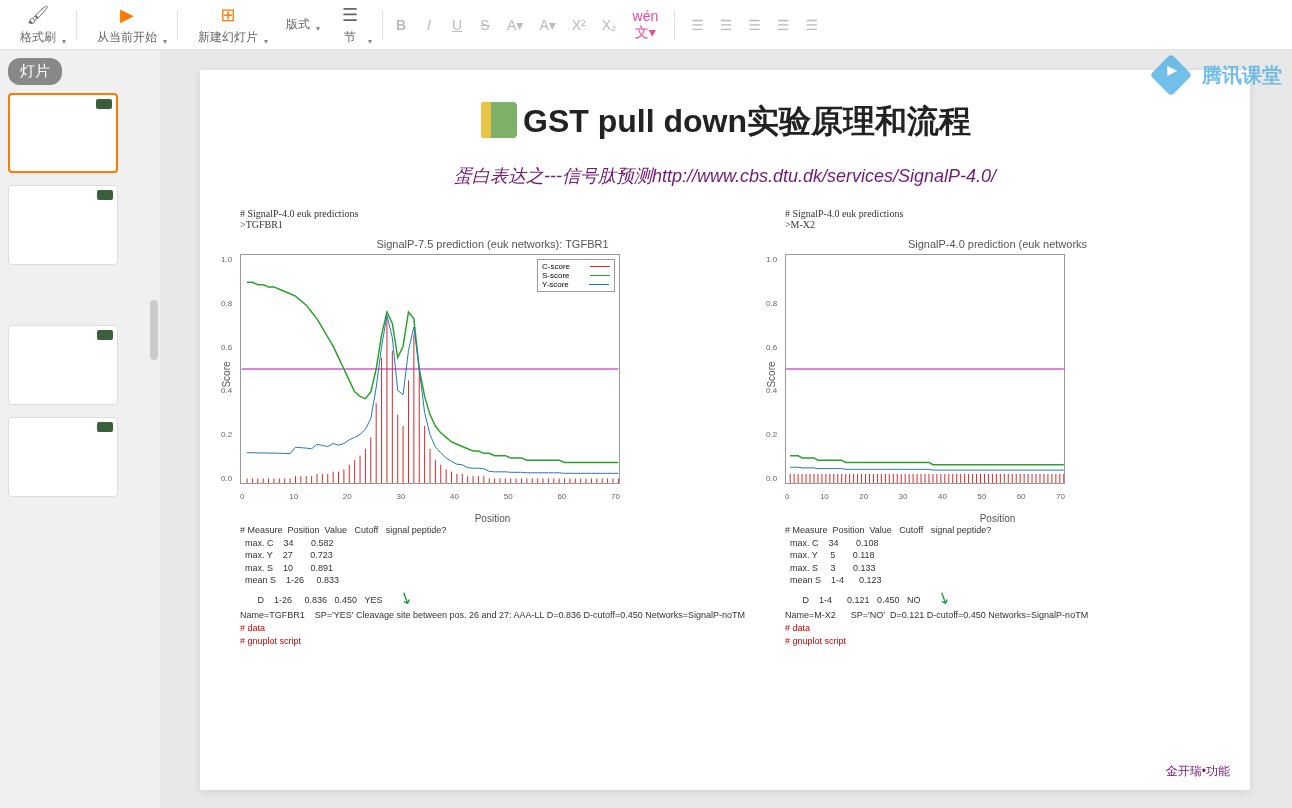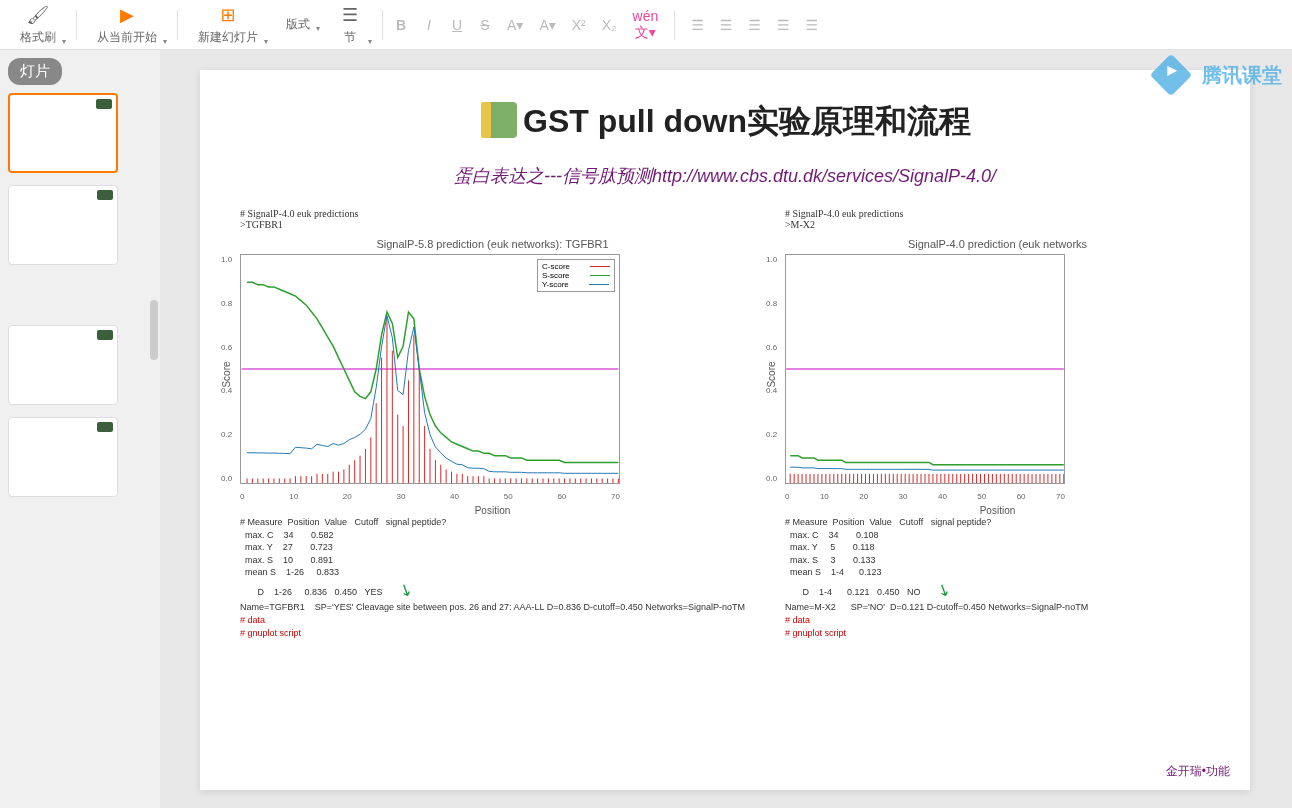--- a/index.html
+++ b/index.html
@@ -30,21 +30,21 @@
 .charts{display:flex;gap:40px;justify-content:space-between}
 .chart-block{flex:1}
 .chart-hdr{font-size:10px;color:#333;margin-bottom:8px;font-family:Liberation Serif, serif}
 .chart-title{font-size:11px;color:#555;text-align:center;margin-bottom:4px}
 .plot{width:380px;height:230px;border:1px solid #999;position:relative;background:#fff;margin-bottom:8px}
 .legend{position:absolute;top:4px;right:4px;border:1px solid #999;padding:2px 4px;font-size:8px;background:#fff}
 .leg-row{display:flex;align-items:center;gap:20px}
 .leg-line{width:20px;height:1px}
 .axis-label{font-size:10px;color:#555}
 .y-lbl{position:absolute;left:-28px;top:50%;transform:rotate(-90deg)}
-.x-lbl{text-align:center;margin-top:4px}
+.x-lbl{text-align:center;margin-top:12px}
 .ticks-y{position:absolute;left:-20px;top:0;height:100%;display:flex;flex-direction:column;justify-content:space-between;font-size:8px;color:#666}
 .ticks-x{display:flex;justify-content:space-between;font-size:8px;color:#666;margin-top:2px}
 .results{font-size:9px;font-family:monospace;color:#333;line-height:1.4;white-space:pre}
 .results .hl{color:#c00}
 .arrow{color:#1a9641;font-size:16px;position:relative;display:inline-block;transform:rotate(25deg)}
 .footer{position:absolute;bottom:10px;right:20px;font-size:12px;color:#701a75}
 .watermark{position:absolute;top:60px;right:10px;display:flex;align-items:center;gap:16px;color:#5ab4e6;font-size:20px;font-weight:bold;opacity:.85}
 .wm-ico{width:30px;height:30px;background:#5ab4e6;transform:rotate(45deg);border-radius:4px;position:relative}
 .wm-ico::after{content:"▶";position:absolute;color:#fff;transform:rotate(-45deg);left:8px;top:4px;font-size:12px}
 svg{position:absolute;inset:0;width:100%;height:100%}
@@ -123,21 +123,21 @@
       <div class="slide-title">
         <div class="title-icon"></div>
         <div class="title-text">GST pull down实验原理和流程</div>
       </div>
       <div class="subtitle">蛋白表达之---信号肽预测http://www.cbs.dtu.dk/services/SignalP-4.0/</div>
 
       <div class="charts">
         <div class="chart-block">
           <div class="chart-hdr" style="white-space:pre"># SignalP-4.0 euk predictions
 &gt;TGFBR1</div>
-          <div class="chart-title">SignalP-5.8 prediction (euk networks): TGFBR1</div>
+          <div class="chart-title">SignalP-7.5 prediction (euk networks): TGFBR1</div>
           <div class="plot">
             <div class="legend">
               <div class="leg-row">
                   <span>C-score</span>
                   <span class="leg-line" style="background:#d62728"></span>
                 </div>
               <div class="leg-row">
                   <span>S-score</span>
                   <span class="leg-line" style="background:#2ca02c"></span>
                 </div>

